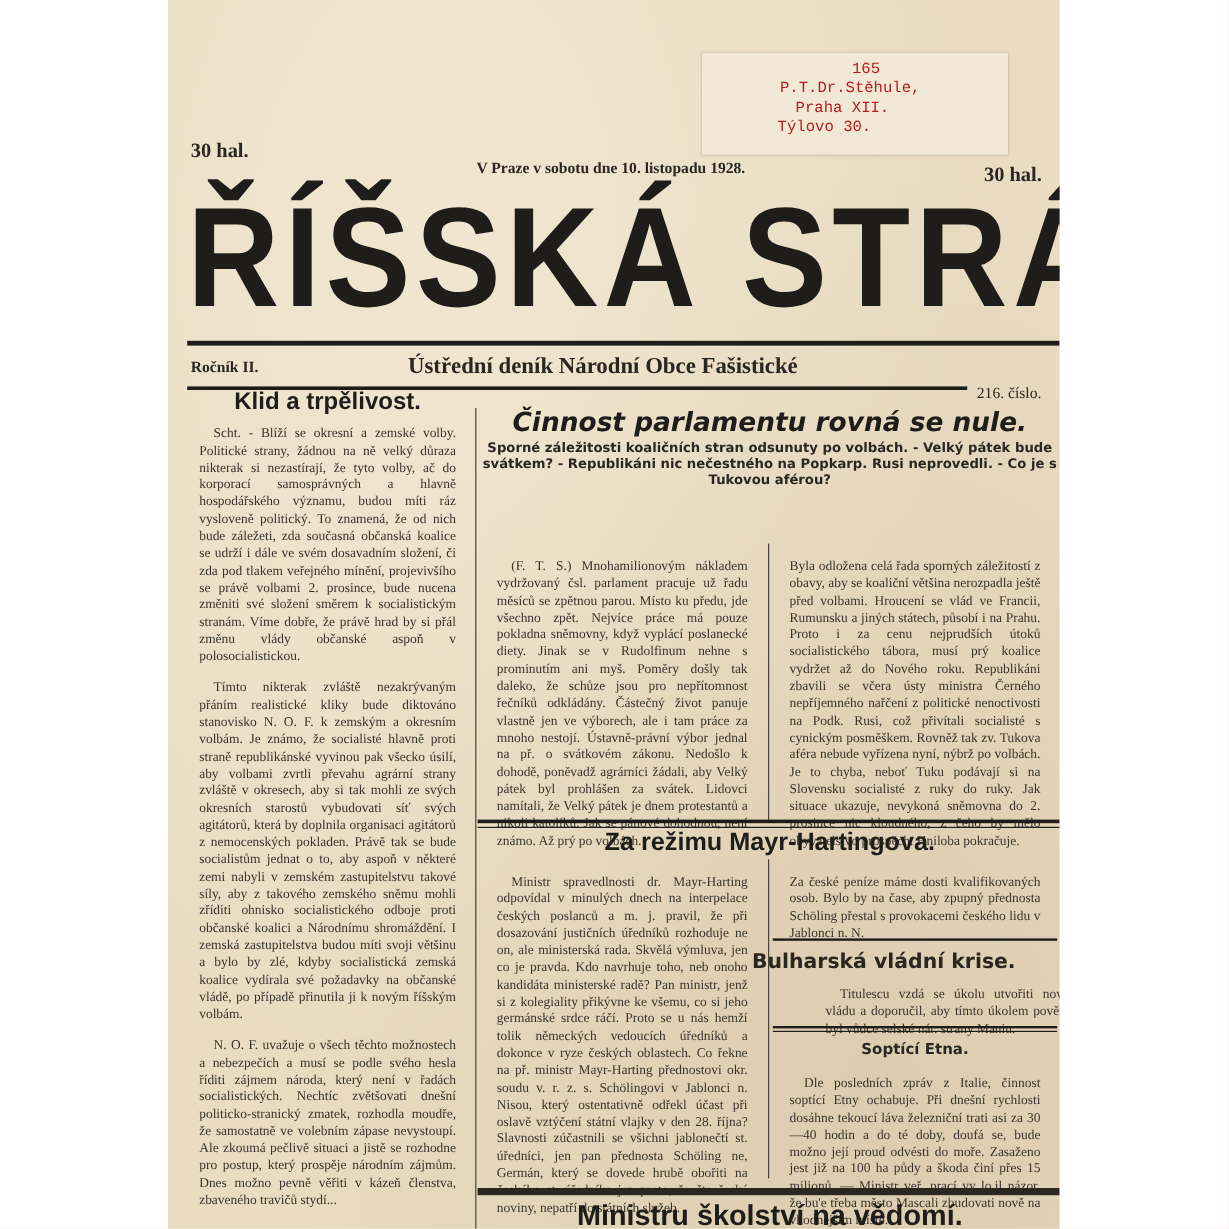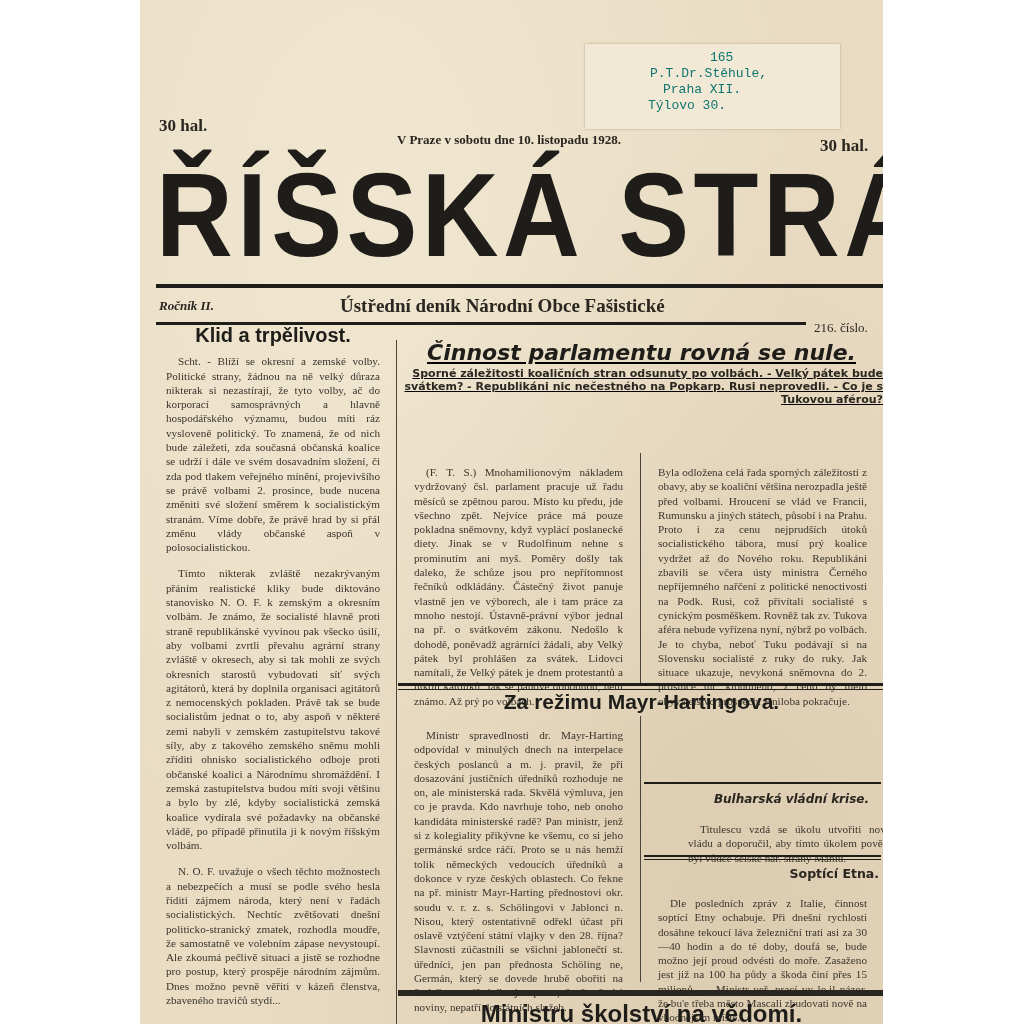--- a/index.html
+++ b/index.html
@@ -1,35 +1,35 @@
 <!DOCTYPE html>
 <html><head>
   <meta charset="utf-8">
   <style>
     html, body { margin:0; padding:0; }
     body { width:1024px; height:1024px; background:#ffffff; position:relative; overflow:hidden; font-family:"Liberation Serif", serif; }
     .paper { position:absolute; left:140px; top:0; width:743px; height:1024px; background:#e9dcc3; overflow:hidden;
       background-image: radial-gradient(ellipse at 30% 20%, rgba(255,250,235,0.35), rgba(0,0,0,0) 60%), radial-gradient(ellipse at 80% 90%, rgba(160,130,90,0.18), rgba(0,0,0,0) 60%); }
-    .label { position:absolute; left:445px; top:44px; width:255px; height:85px; background:#f1e8d6; box-shadow:0 0 2px rgba(120,100,70,0.5); font-family:"Liberation Mono", monospace; font-size:13px; color:#0f766e; line-height:16px; }
+    .label { position:absolute; left:445px; top:44px; width:255px; height:85px; background:#f1e8d6; box-shadow:0 0 2px rgba(120,100,70,0.5); font-family:"Liberation Mono", monospace; font-size:13px; color:#b91c1c; line-height:16px; }
     .label .l0 { position:absolute; left:125px; top:6px; }
     .label .l1 { position:absolute; left:65px; top:22px; }
     .label .l2 { position:absolute; left:78px; top:38px; }
     .label .l3 { position:absolute; left:63px; top:54px; }
     .price-left { position:absolute; left:19px; top:116px; font-weight:bold; font-size:17px; color:#2a2620; }
     .price-right { position:absolute; left:680px; top:136px; font-weight:bold; font-size:17px; color:#2a2620; white-space:nowrap; }
     .dateline { position:absolute; left:257px; top:132px; font-size:13px; font-weight:bold; color:#2a2620; white-space:nowrap;font-family:Liberation Serif, serif; }
     .masthead { position:absolute; left:16px; top:140px; font-family:"Liberation Sans", sans-serif; font-weight:bold; font-size:118px; color:#1e1d19; letter-spacing:5px; white-space:nowrap; transform:scaleX(0.9); transform-origin:left top; line-height:150px; }
     .rule { position:absolute; background:#1e1d19; }
     .subline { position:absolute; top:298px; font-size:13px; color:#2a2620; font-weight:bold; }
     .subtitle { position:absolute; left:200px; top:295px; font-size:19px; font-weight:bold; color:#2a2620; white-space:nowrap; }
     .col { position:absolute; font-size:11.2px; line-height:14.3px; color:#3a352c; text-align:justify; }
     .col p { margin:12px; text-indent:12px; }
     .h-big { font-family:"Liberation Sans", sans-serif; font-weight:bold; color:#1e1d19; text-align:center; white-space:nowrap; }
     .h-ital { font-family:"DejaVu Sans", sans-serif; font-weight:bold; font-style:italic; color:#1e1d19; text-align:center; }
-    .h-sub { font-family:"DejaVu Sans", sans-serif; font-weight:bold; color:#2a2620; text-align:right; }
+    .h-sub { font-family:"DejaVu Sans", sans-serif; font-weight:bold; color:#2a2620; text-align:center; }
     .vline { position:absolute; width:1px; background:#4a4438; }
     .center { text-align:center; }
   </style>
 </head>
 <body>
 
 <div class="paper">
 
   <div class="label">
     <span class="l0">165</span>
@@ -38,58 +38,61 @@
     <span class="l3">Týlovo 30.</span>
   </div>
 
   <div class="price-left">30 hal.</div>
   <div class="dateline">V Praze v sobotu dne 10. listopadu 1928.</div>
   <div class="price-right">30 hal.</div>
 
   <div class="masthead">ŘÍŠSKÁ STRÁŽ</div>
 
   <div class="rule" style="left:16px; top:284px; width:727px; height:4px;"></div>
-  <div class="subline" style="left:19px;font-style:italic;">Ročník II.</div>
+  <div class="subline" style="left:19px;">Ročník II.</div>
   <div class="subtitle">Ústřední deník Národní Obce Fašistické</div>
   <div class="subline" style="left:674px; top:320px; font-weight:normal;">216. číslo.</div>
   <div class="rule" style="left:16px; top:322px; width:650px; height:3px;"></div>
 
   <div class="col" style="left:14px; top:328px; width:238px;">
     <div class="h-big" style="font-size:20px; margin-bottom:2px; white-space:normal;">Klid a trpělivost.</div>
     <p>Scht. - Blíží se okresní a zemské volby. Politické strany, žádnou na ně velký důraza nikterak si nezastírají, že tyto volby, ač do korporací samosprávných a hlavně hospodářského významu, budou míti ráz vysloveně politický. To znamená, že od nich bude záležeti, zda současná občanská koalice se udrží i dále ve svém dosavadním složení, či zda pod tlakem veřejného mínění, projevivšího se právě volbami 2. prosince, bude nucena změniti své složení směrem k socialistickým stranám. Víme dobře, že právě hrad by si přál změnu vlády občanské aspoň v polosocialistickou.</p>
     <p>Tímto nikterak zvláště nezakrývaným přáním realistické kliky bude diktováno stanovisko N. O. F. k zemským a okresním volbám. Je známo, že socialisté hlavně proti straně republikánské vyvinou pak všecko úsilí, aby volbami zvrtli převahu agrární strany zvláště v okresech, aby si tak mohli ze svých okresních starostů vybudovati síť svých agitátorů, která by doplnila organisaci agitátorů z nemocenských pokladen. Právě tak se bude socialistům jednat o to, aby aspoň v některé zemi nabyli v zemském zastupitelstvu takové síly, aby z takového zemského sněmu mohli zříditi ohnisko socialistického odboje proti občanské koalici a Národnímu shromáždění. I zemská zastupitelstva budou míti svoji většinu a bylo by zlé, kdyby socialistická zemská koalice vydírala své požadavky na občanské vládě, po případě přinutila ji k novým říšským volbám.</p>
     <p>N. O. F. uvažuje o všech těchto možnostech a nebezpečích a musí se podle svého hesla říditi zájmem národa, který není v řadách socialistických. Nechtíc zvětšovati dnešní politicko-stranický zmatek, rozhodla moudře, že samostatně ve volebním zápase nevystoupí. Ale zkoumá pečlivě situaci a jistě se rozhodne pro postup, který prospěje národním zájmům. Dnes možno pevně věřiti v kázeň členstva, zbaveného travičů stydí...</p>
   </div>
 
   <div class="vline" style="left:256px; top:340px; height:684px;"></div>
 
-  <div style="position:absolute; left:260px; top:340px; width:483px;text-decoration:underline;">
+  <div style="position:absolute; left:260px; top:340px; width:483px;">
     <div class="h-ital" style="font-size:22px; line-height:25px;">Činnost parlamentu rovná se nule.</div>
     <div class="h-sub" style="font-size:11px; line-height:13px; margin-top:2px;">Sporné záležitosti koaličních stran odsunuty po volbách. - Velký pátek bude svátkem? - Republikáni nic nečestného na Popkarp. Rusi neprovedli. - Co je s Tukovou aférou?</div>
   </div>
   <div class="col" style="left:262px; top:453px; width:233px;">
     <p>(F. T. S.) Mnohamilionovým nákladem vydržovaný čsl. parlament pracuje už řadu měsíců se zpětnou parou. Místo ku předu, jde všechno zpět. Nejvíce práce má pouze pokladna sněmovny, když vyplácí poslanecké diety. Jinak se v Rudolfinum nehne s prominutím ani myš. Poměry došly tak daleko, že schůze jsou pro nepřítomnost řečníků odkládány. Částečný život panuje vlastně jen ve výborech, ale i tam práce za mnoho nestojí. Ústavně-právní výbor jednal na př. o svátkovém zákonu. Nedošlo k dohodě, poněvadž agrárníci žádali, aby Velký pátek byl prohlášen za svátek. Lidovci namítali, že Velký pátek je dnem protestantů a nikoli katolíků. Jak se pánové dohodnou, není známo. Až prý po volbách.</p>
   </div>
   <div class="vline" style="left:500px; top:453px; height:232px;"></div>
   <div class="col" style="left:506px; top:453px; width:233px;">
     <p style="text-indent:0;">Byla odložena celá řada sporných záležitostí z obavy, aby se koaliční většina nerozpadla ještě před volbami. Hroucení se vlád ve Francii, Rumunsku a jiných státech, působí i na Prahu. Proto i za cenu nejprudších útoků socialistického tábora, musí prý koalice vydržet až do Nového roku. Republikáni zbavili se včera ústy ministra Černého nepříjemného nařčení z politické nenoctivosti na Podk. Rusi, což přivítali socialisté s cynickým posměškem. Rovněž tak zv. Tukova aféra nebude vyřízena nyní, nýbrž po volbách. Je to chyba, neboť Tuku podávají si na Slovensku socialisté z ruky do ruky. Jak situace ukazuje, nevykoná sněmovna do 2. prosince nic kloudného, z čeho by mělo obyvatelstvo prospěch. Hniloba pokračuje.</p>
   </div>
 
   <div class="rule" style="left:258px; top:683px; width:485px; height:3px;"></div>
   <div class="rule" style="left:258px; top:689px; width:485px; height:1px;"></div>
 
   <div class="h-big" style="position:absolute; left:260px; top:690px; width:483px; font-size:21px;">Za režimu Mayr-Hartingova.</div>
   <div class="col" style="left:262px; top:716px; width:233px;">
     <p>Ministr spravedlnosti dr. Mayr-Harting odpovídal v minulých dnech na interpelace českých poslanců a m. j. pravil, že při dosazování justičních úředníků rozhoduje ne on, ale ministerská rada. Skvělá výmluva, jen co je pravda. Kdo navrhuje toho, neb onoho kandidáta ministerské radě? Pan ministr, jenž si z kolegiality přikývne ke všemu, co si jeho germánské srdce ráčí. Proto se u nás hemží tolik německých vedoucích úředníků a dokonce v ryze českých oblastech. Co řekne na př. ministr Mayr-Harting přednostovi okr. soudu v. r. z. s. Schölingovi v Jablonci n. Nisou, který ostentativně odřekl účast při oslavě vztýčení státní vlajky v den 28. října? Slavnosti zúčastnili se všichni jablonečtí st. úředníci, jen pan přednosta Schöling ne, Germán, který se dovede hrubě obořiti na českého st. úředníka jen proto, že čte české noviny, nepatří do státních služeb.</p>
   </div>
   <div class="vline" style="left:500px; top:716px; height:266px;"></div>
+  <div class="col" style="left:506px; top:716px; width:233px;">
+    <p style="text-indent:0;">Za české peníze máme dosti kvalifikovaných osob. Bylo by na čase, aby zpupný přednosta Schöling přestal s provokacemi českého lidu v Jablonci n. N.</p>
+  </div>
 
   <div class="rule" style="left:504px; top:782px; width:237px; height:2px;"></div>
 
-  <div class="h-sub" style="position:absolute; left:496px; top:792px; width:233px; font-size:12px;font-style:italic;">Bulharská vládní krise.</div>
+  <div class="h-sub" style="position:absolute; left:480px; top:792px; width:233px; font-size:17px;">Bulharská vládní krise.</div>
   <div class="col" style="left:536px; top:810px; width:233px;">
     <p>Titulescu vzdá se úkolu utvořiti novou vládu a doporučil, aby tímto úkolem pověřen byl vůdce selské nár. strany Maniu.</p>
   </div>
 
   <div class="rule" style="left:504px; top:855px; width:237px; height:2px;"></div>
   <div class="rule" style="left:504px; top:859px; width:237px; height:1px;"></div>
 
   <div class="h-sub" style="position:absolute; left:506px; top:866px; width:233px; font-size:12.5px;">Soptící Etna.</div>
   <div class="col" style="left:506px; top:884px; width:233px;">
     <p>Dle posledních zpráv z Italie, činnost soptící Etny ochabuje. Při dnešní rychlosti dosáhne tekoucí láva železniční trati asi za 30—40 hodin a do té doby, doufá se, bude možno její proud odvésti do moře. Zasaženo jest již na 100 ha půdy a škoda činí přes 15 milionů. — Ministr veř. prací vy lo.il názor, že bu'e třeba město Mascali zbudovati nově na vhodnějším místě.</p>

